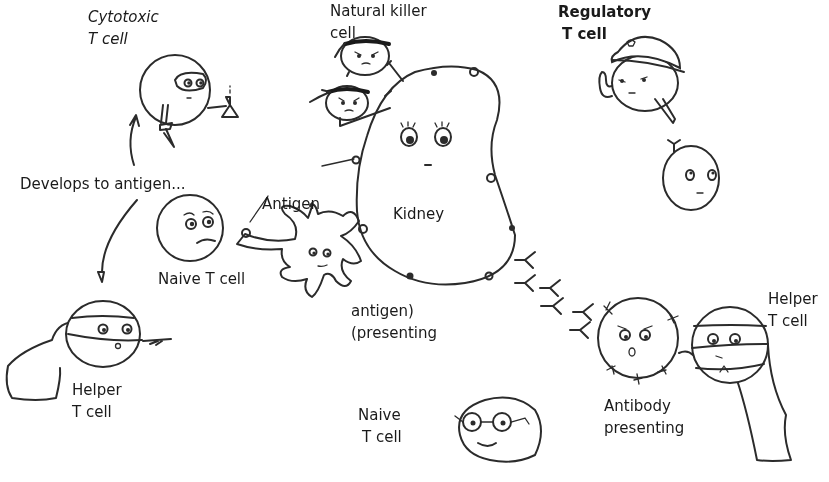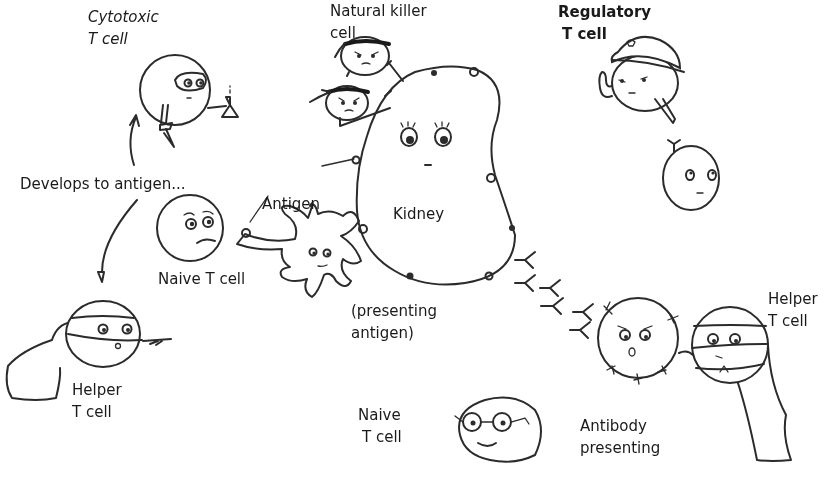--- a/index.html
+++ b/index.html
@@ -188,31 +188,31 @@
   <div>Regulatory</div>
   <div style="padding-left:4px;">T cell</div>
 </div>
 <div class="lbl" style="left:20px; top:173px;">Develops to antigen...</div>
 <div class="lbl" style="left:262px; top:165px;margin-top:28px;">Antigen</div>
 <div class="lbl" style="left:393px; top:203px;">
   <div>Kidney</div>
 </div>
 <div class="lbl" style="left:158px; top:268px;text-align:right;">Naive T cell</div>
 <div class="lbl" style="left:351px; top:300px;">
+  <div>antigen)</div>
   <div>(presenting</div>
-  <div>antigen)</div>
 </div>
 <div class="lbl" style="left:72px; top:379px;">
   <div>Helper</div>
   <div>T cell</div>
 </div>
 <div class="lbl" style="left:358px; top:404px;">
   <div>Naive</div>
   <div style="padding-left:4px;">T cell</div>
 </div>
-<div class="lbl" style="left:580px; top:395px;margin-top:20px;">
+<div class="lbl" style="left:604px; top:395px;">
   <div>Antibody</div>
   <div>presenting</div>
 </div>
 <div class="lbl" style="left:768px; top:288px;">
   <div>Helper</div>
   <div>T cell</div>
 </div>
 
 </body></html>

